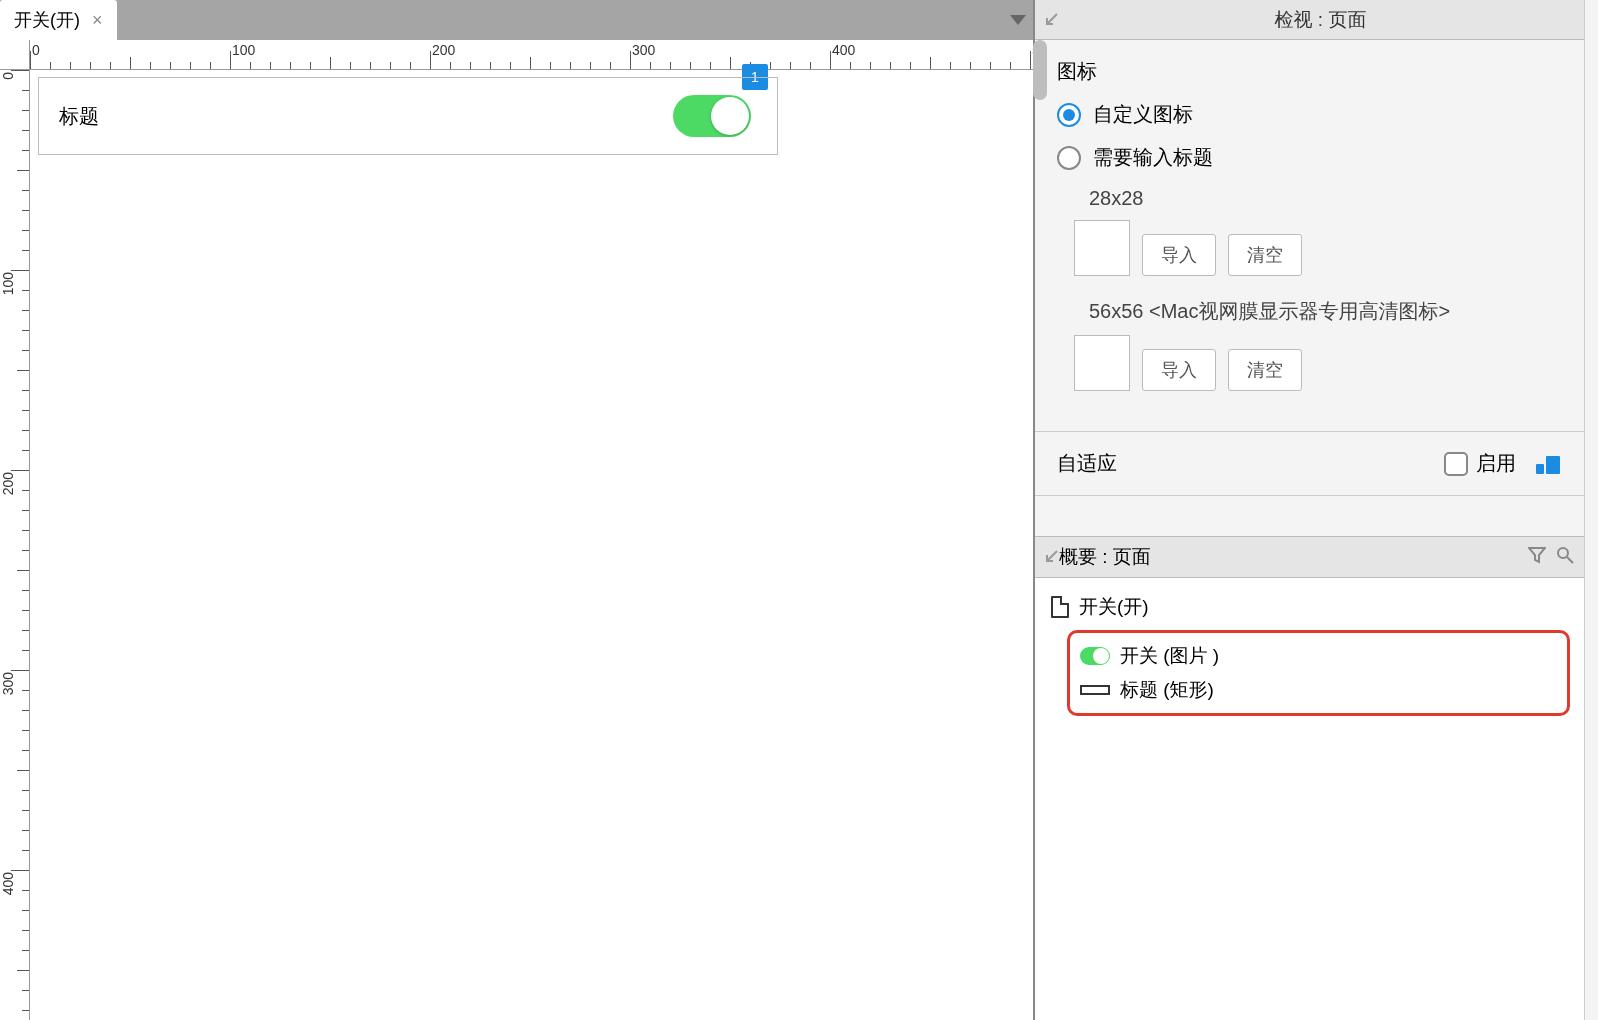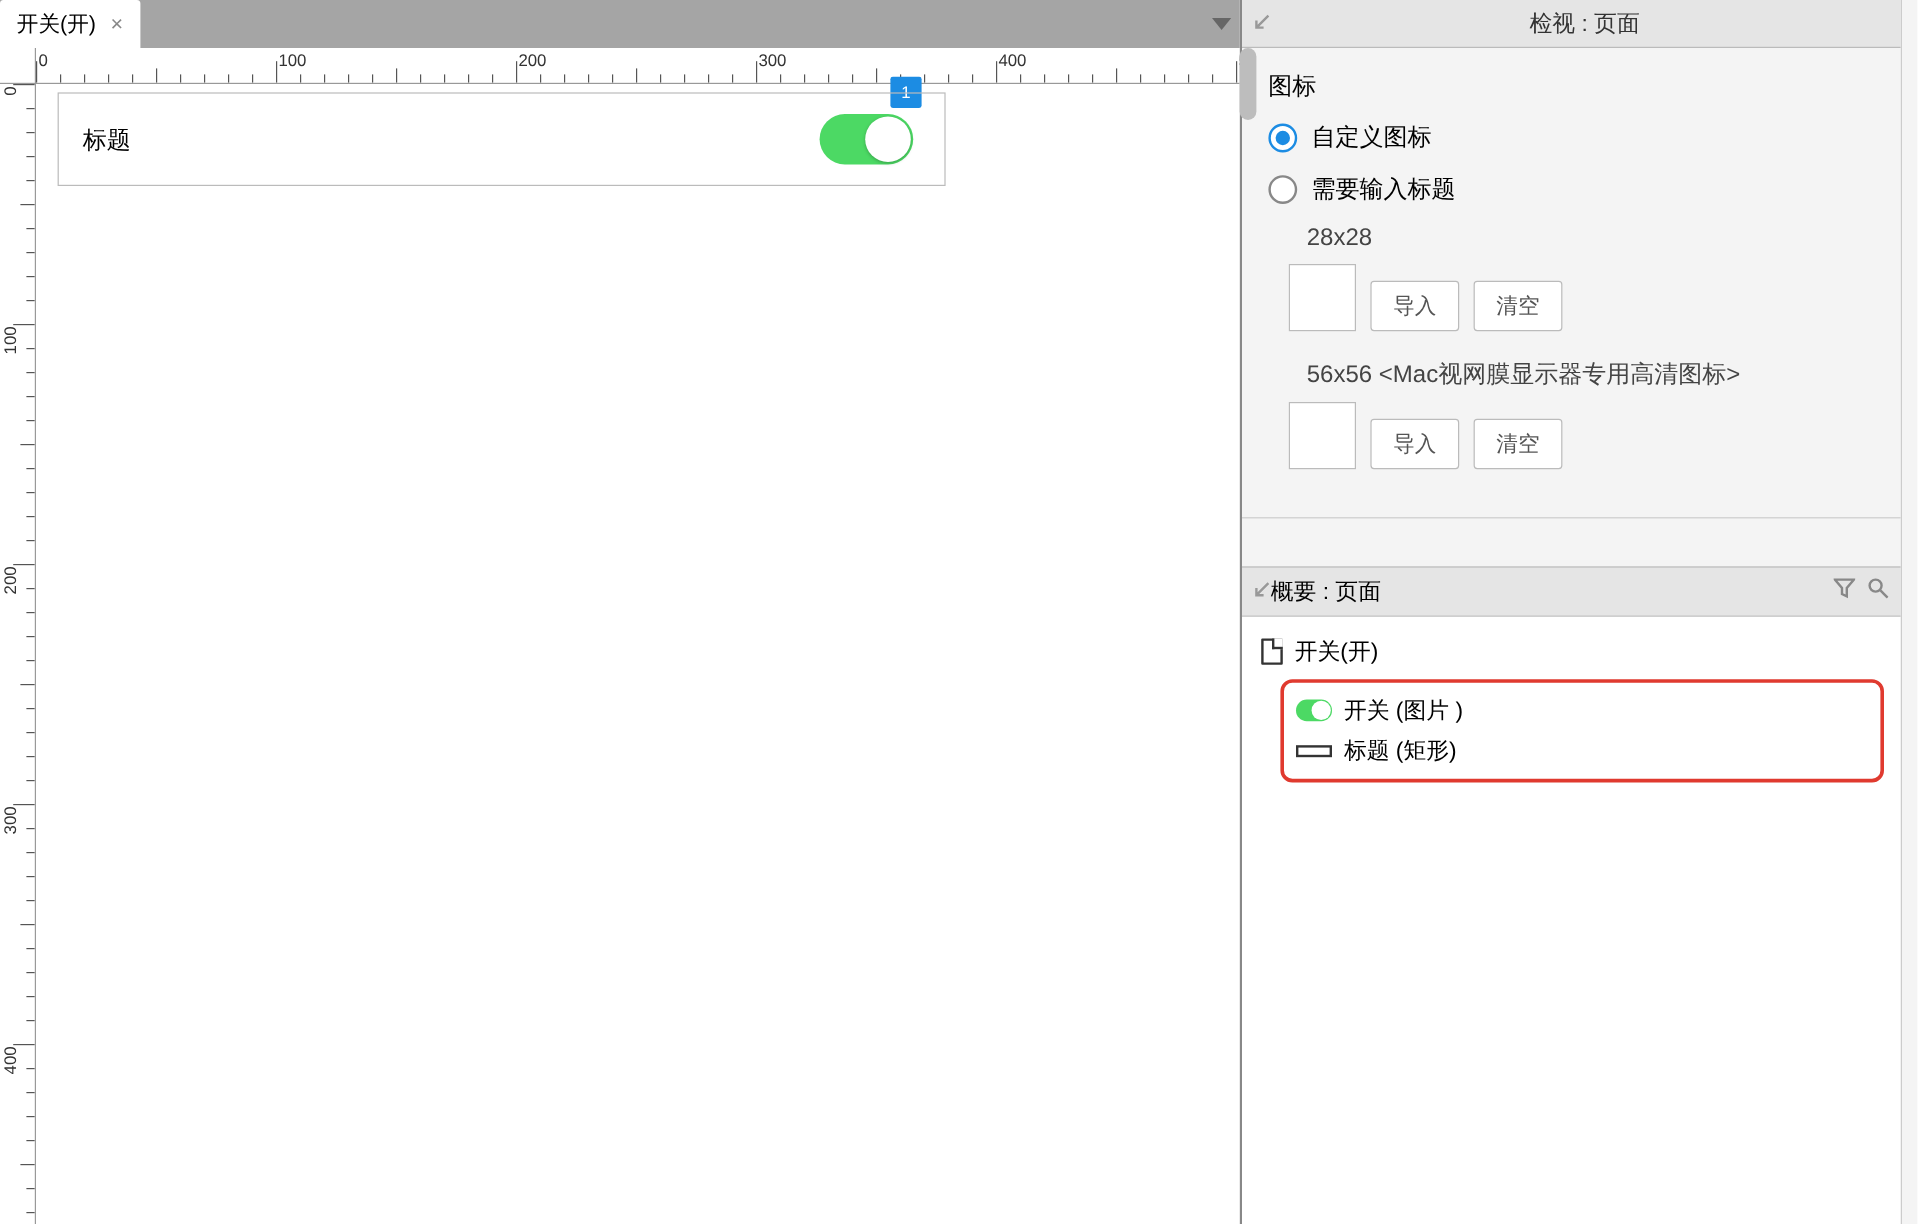--- a/index.html
+++ b/index.html
@@ -116,21 +116,21 @@
 .canvas {
   position: absolute;
   left: 30px;
   top: 70px;
   right: 0;
   bottom: 0;
   background: #fff;
 }
 .widget-frame {
   position: absolute;
-  left: 18px;
+  left: 8px;
   top: 7px;
   width: 740px;
   height: 78px;
   border: 1px solid #bbb;
   display: flex;
   align-items: center;
   padding: 0 20px;
 }
 .widget-title {
   font-size: 20px;
@@ -590,20 +590,30 @@
 
     <div class="icon-size-label">56x56 &lt;Mac视网膜显示器专用高清图标&gt;</div>
     <div class="icon-row">
       <div class="icon-preview"></div>
       <button class="btn">导入</button>
       <button class="btn">清空</button>
     </div>
   </div>
 
 
+  <div class="adaptive-row">
+    <span>自适应</span>
+    <span class="spacer"></span>
+    <span class="checkbox"></span>
+    <span>启用</span>
+    <span class="adaptive-icon">
+      <span class="b1"></span>
+        <span class="b2"></span>
+    </span>
+  </div>
 
   <div style="flex:0 0 40px;"></div>
 
   <div class="outline-header">
     <span class="collapse-icon">
       <svg width="14" height="14" viewBox="0 0 14 14">
           <path d="M12 2 L2 12 M2 6 L2 12 L8 12" stroke="#999" stroke-width="2" fill="none"></path>
         </svg>
     </span>
     <span class="title">概要 : 页面</span>

